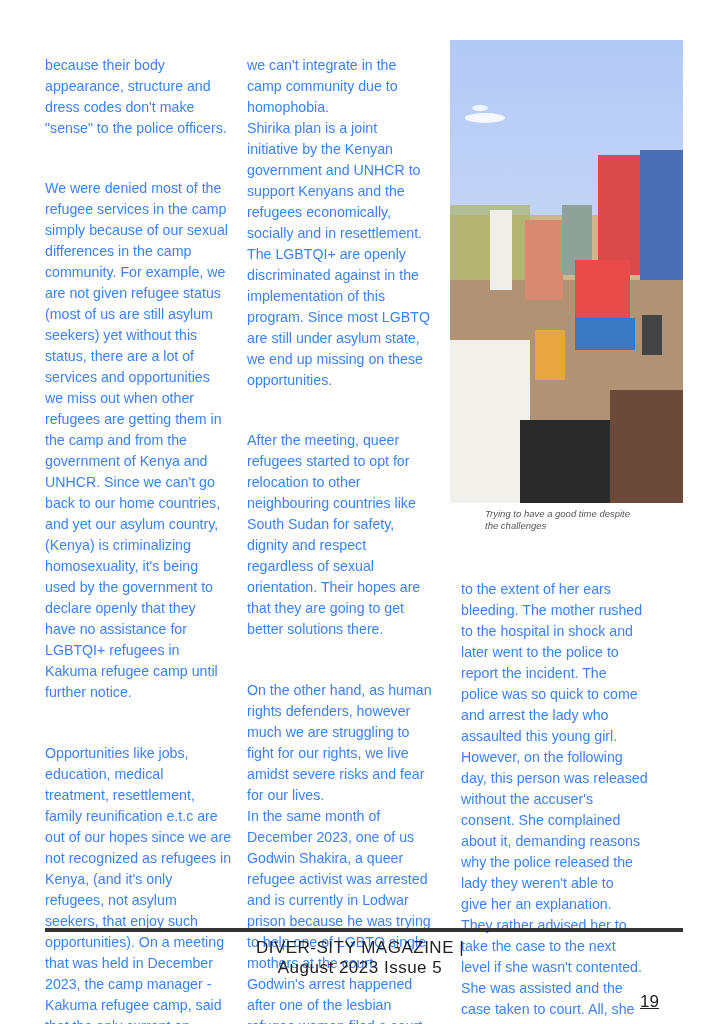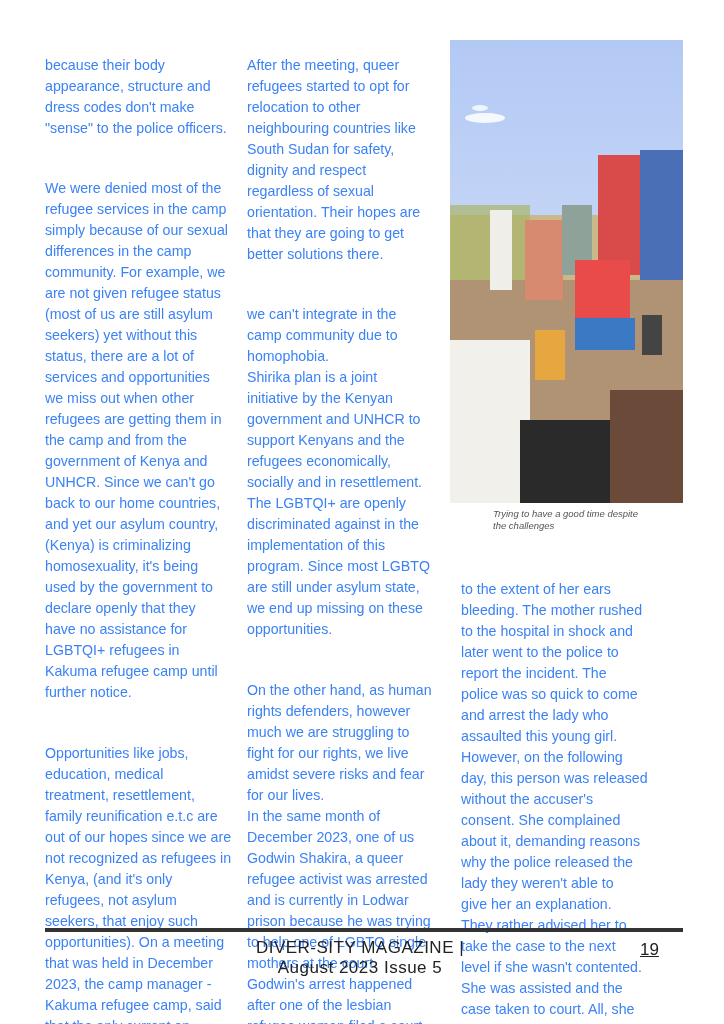--- a/index.html
+++ b/index.html
@@ -22,21 +22,21 @@
   }
   .caption {
     position: absolute; left: 485px; top: 508px; width: 180px; font-size: 9.5px; line-height: 12px;
     font-style: italic; color: #555555;
   }
   .rule { position: absolute; left: 45px; top: 928px; width: 638px; height: 4px; background: #333333; }
   .footer-title {
     position: absolute; left: 230px; top: 938px; width: 260px; text-align: center;
     font-size: 17px; line-height: 20px; color: #222222; letter-spacing: 0.5px;
   }
-  .page-num { position: absolute; left: 640px; top: 940px; font-size: 17px; color: #222222; text-decoration: underline; }
+  .page-num { position: absolute; left: 640px; top: 992px; font-size: 17px; color: #222222; text-decoration: underline; }
 </style>
 </head>
 <body>
 
 <div id="col1" class="col">
   <p>because their body
 appearance, structure and
 dress codes don't make
 "sense" to the police officers.</p>
   <p>We were denied most of the
@@ -78,46 +78,46 @@
 2023, the camp manager -
 Kakuma refugee camp, said
 that the only current on
 going program of Shirika
 plan is what they can offer to
 us however he completely
 understands that</p>
 </div>
 
 <div id="col2" class="col">
-  <p>After the meeting, queer
-refugees started to opt for
-relocation to other
-neighbouring countries like
-South Sudan for safety,
-dignity and respect
-regardless of sexual
-orientation. Their  hopes are
-that they are going to get
-better solutions there.</p>
   <p>we can't integrate in the
 camp community due to
 homophobia.
 Shirika plan is a joint
 initiative by the Kenyan
 government and UNHCR to
 support Kenyans and the
 refugees economically,
 socially and in resettlement.
 The LGBTQI+ are openly
 discriminated against in the
 implementation of this
 program. Since most LGBTQ
 are still under asylum state,
 we end up missing on these
 opportunities.</p>
+  <p>After the meeting, queer
+refugees started to opt for
+relocation to other
+neighbouring countries like
+South Sudan for safety,
+dignity and respect
+regardless of sexual
+orientation. Their  hopes are
+that they are going to get
+better solutions there.</p>
   <p class="tight">On the other hand, as human
 rights defenders, however
 much we are struggling to
 fight for our rights, we live
 amidst severe risks and fear
 for our lives.
 In the same month of
 December 2023, one of us
 Godwin Shakira, a queer
 refugee activist was arrested
@@ -156,21 +156,21 @@
     <rect x="125" y="220" width="55" height="60" fill="#e94a4a"></rect>
     <rect x="125" y="278" width="60" height="32" fill="#3c79c4"></rect>
     <rect x="0" y="300" width="80" height="163" fill="#f2f0ea"></rect>
     <rect x="70" y="380" width="110" height="83" fill="#2a2a2a"></rect>
     <rect x="160" y="350" width="73" height="113" fill="#6b4a3a"></rect>
     <rect x="85" y="290" width="30" height="50" fill="#e6a640"></rect>
     <rect x="192" y="275" width="20" height="40" fill="#444444"></rect>
   </svg>
 </div>
 
-<div class="caption" style="white-space: pre-line; margin-left: 8px;">Trying to have a good time despite
+<div class="caption" style="white-space: pre-line;">Trying to have a good time despite
 the challenges</div>
 
 <div id="col3" class="col">
   <p class="tight">to the extent of her ears
 bleeding. The mother rushed
 to the hospital in shock and
 later went to the police to
 report the incident. The
 police was so quick to come
 and arrest the lady who

